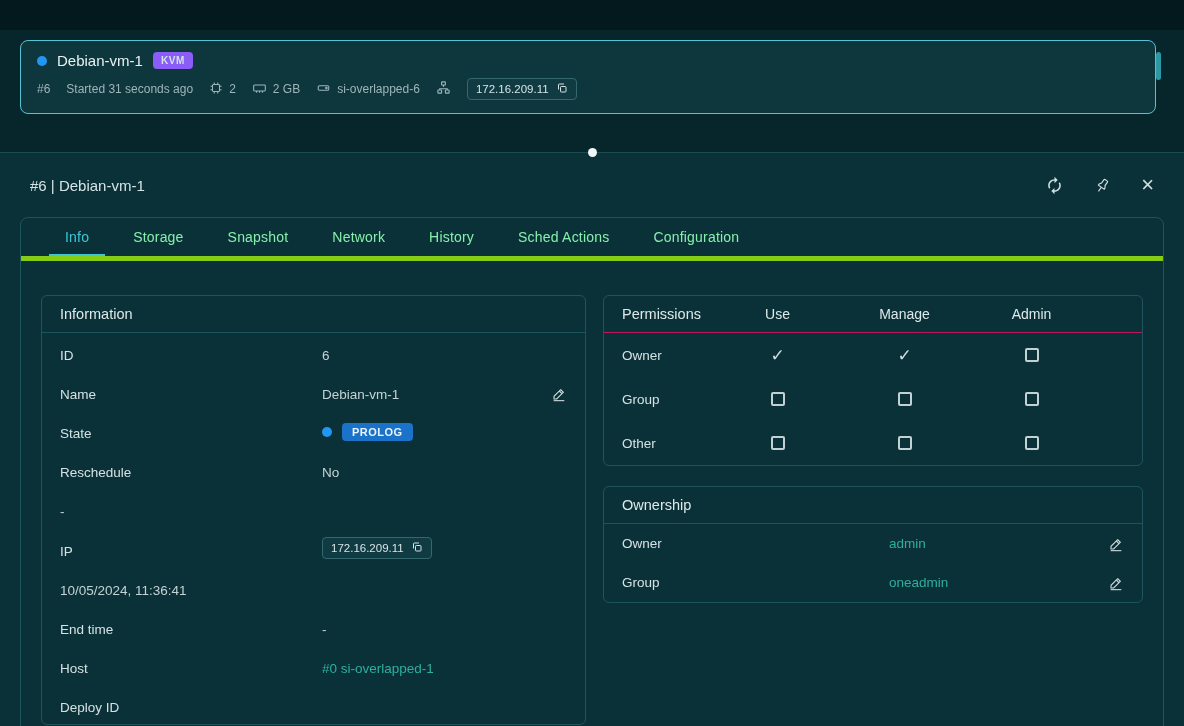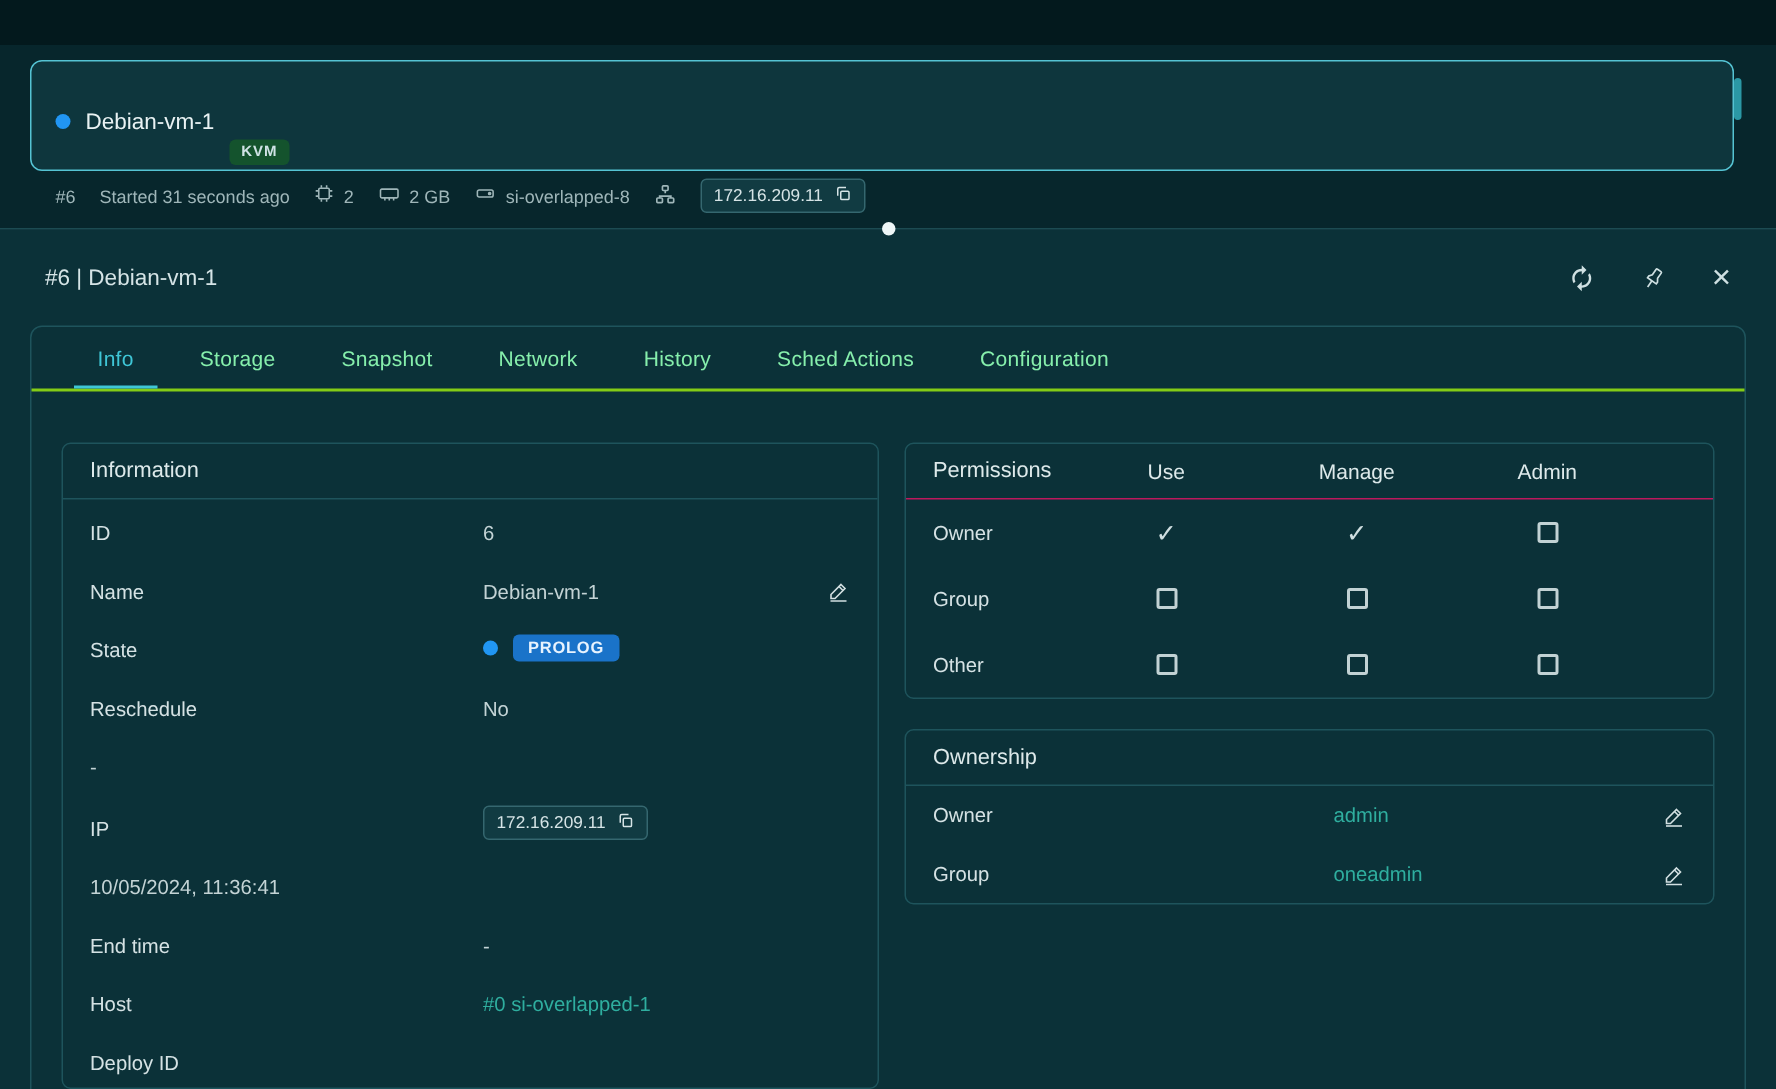--- a/index.html
+++ b/index.html
@@ -15,22 +15,22 @@
   .app{position:relative;width:1184px;height:726px;overflow:hidden;background:#07262c;}
 
   
   .top-strip{height:30px;background:#03191d;}
   .list-region{position:relative;height:112px;background:#07262c;}
   .vm-card{position:relative;margin:10px 28px 0 20px;height:74px;background:#0e363d;
     border:1px solid var(--card-border);border-radius:8px;padding:11px 16px;cursor:pointer;}
   .vm-card-row1{display:flex;align-items:center;gap:10px;}
   .dot{width:10px;height:10px;border-radius:50%;background:var(--state-dot);flex:0 0 auto;}
   .vm-name{font-size:15px;color:#e9f2f3;font-weight:500;}
-  .chip-kvm{background:#14532d;color:#cfe3e5;font-size:10px;letter-spacing:.6px;
-    padding:3px 8px;border-radius:4px;font-weight:600;margin-top:41px;}
+  .chip-kvm{background:#8b5cf6;color:#cfe3e5;font-size:10px;letter-spacing:.6px;
+    padding:3px 8px;border-radius:4px;font-weight:600;}
   .vm-card-row2{display:flex;align-items:center;gap:16px;margin-top:9px;color:#9fb6b9;font-size:12px;}
   .meta{display:inline-flex;align-items:center;gap:6px;white-space:nowrap;}
   .meta svg{flex:0 0 auto;}
   .ip-chip{display:inline-flex;align-items:center;gap:7px;background:#113b42;border:1px solid #35676f;
     border-radius:4px;padding:3px 8px;color:#d6e4e6;font-size:11.5px;cursor:pointer;}
   .scroll-thumb{position:absolute;right:23px;top:12px;width:5px;height:28px;border-radius:3px;
     background:#2b98a5;cursor:pointer;}
 
   
   .splitter{position:relative;height:1px;background:#1c4b52;cursor:row-resize;}
@@ -41,21 +41,21 @@
   .detail-region{height:583px;background:#0b3138;}
   .detail-header{display:flex;align-items:center;height:64px;padding:0 30px;}
   .detail-title{font-size:15px;color:#d5e4e6;}
   .detail-actions{margin-left:auto;display:flex;align-items:center;gap:30px;}
   .icon-btn{background:none;border:none;color:#cfe0e2;cursor:pointer;display:flex;
     align-items:center;justify-content:center;padding:0;}
   .icon-btn svg{display:block;}
   .close-glyph{font-size:22px;line-height:18px;color:#cfe0e2;}
 
   .tab-container{margin:0 20px;height:560px;border:1px solid #1e545c;border-radius:8px 8px 0 0;}
-  .tabs{display:flex;height:43px;padding:0 28px;gap:12px;border-bottom:2px solid #84cc16;}
+  .tabs{display:flex;height:43px;padding:0 28px;gap:12px;border-bottom:5px solid #84cc16;}
   .tab{display:flex;align-items:center;padding:0 16px;font-size:14px;color:#86efac;
     cursor:pointer;letter-spacing:.2px;}
   .tab.active{color:var(--accent);box-shadow:inset 0 -2px 0 var(--accent);}
 
   .content{display:flex;gap:17px;padding:34px 20px 20px;}
   .panel{border:1px solid #1e545c;border-radius:6px;}
   .panel-header{padding:10px 18px;font-size:14.5px;color:#dde9ea;border-bottom:1px solid #1e545c;}
   .info-panel{width:545px;height:fit-content;}
   .right-col{width:540px;display:flex;flex-direction:column;gap:20px;}
 
@@ -119,21 +119,21 @@
           </span>
           <span>2 GB</span>
         </span>
         <span class="meta">
           <span>
             <svg width="15" height="14" viewBox="0 0 24 24" fill="none" stroke="currentColor" stroke-width="1.8">
                 <rect x="3" y="8" width="18" height="8" rx="2"></rect>
                 <circle cx="17" cy="12" r="1.2" fill="currentColor"></circle>
               </svg>
           </span>
-          <span>si-overlapped-8</span>
+          <span>si-overlapped-6</span>
         </span>
         <span>
           <svg width="15" height="15" viewBox="0 0 24 24" fill="none" stroke="currentColor" stroke-width="1.8">
               <rect x="9" y="3" width="6" height="5" rx="1"></rect>
               <rect x="3" y="16" width="6" height="5" rx="1"></rect>
               <rect x="15" y="16" width="6" height="5" rx="1"></rect>
               <path d="M12 8v3M6 16v-2h12v2"></path>
             </svg>
         </span>
         <span class="ip-chip">

